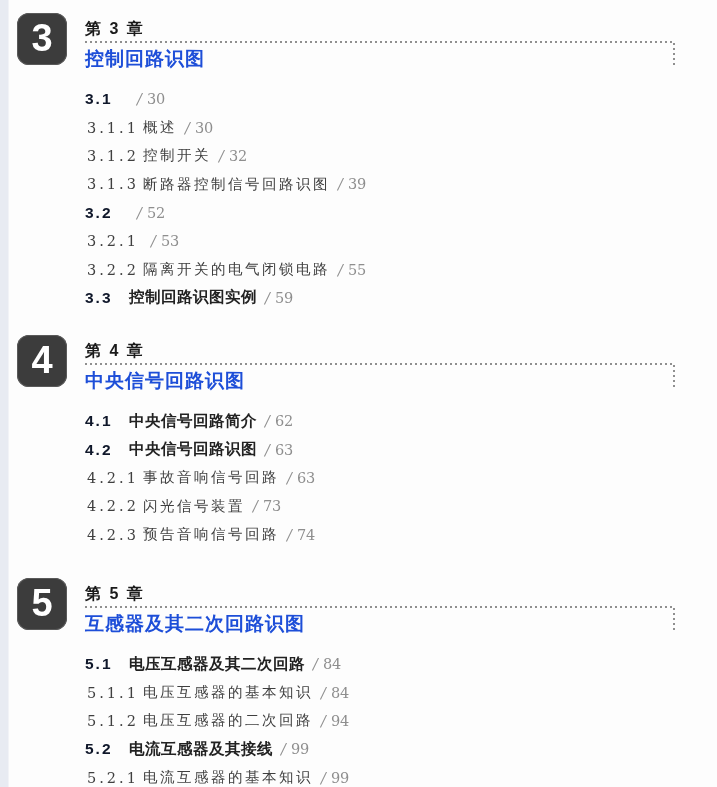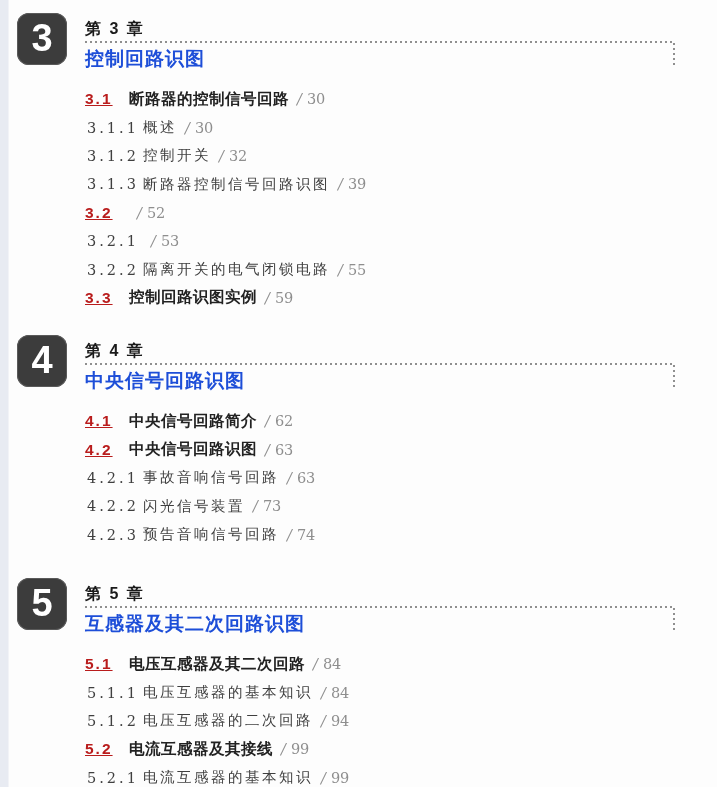--- a/index.html
+++ b/index.html
@@ -56,21 +56,21 @@
   .entry .num{flex:0 0 auto;}
   .entry .title{flex:0 0 auto;}
   .entry .sep{margin:0 5px 0 8px;}
   .sep,.pagenum{
     color:#8e8e8e;font-family:"DejaVu Serif",serif;font-size:14.5px;
   }
   .sep{font-style:italic;}
 
   .entry.section .num{
     font-family:"Liberation Sans",sans-serif;font-weight:bold;
-    font-size:15.5px;color:#b91c1c;letter-spacing:2px;width:44px;text-decoration:underline;
+    font-size:15.5px;color:#0f172a;letter-spacing:2px;width:44px;
   }
   .entry.section .title{
     font-family:"Liberation Sans",sans-serif;font-weight:bold;
     font-size:15.5px;color:#222222;letter-spacing:0.5px;
   }
 
   .entry.subsection{padding-left:2px;}
   .entry.subsection .num{
     font-family:"DejaVu Serif",serif;
     font-size:14.5px;color:#3f3f3f;letter-spacing:3px;width:56px;
@@ -91,21 +91,20 @@
       <span>3</span>
     </div>
     <div class="chapter-label">第 3 章</div>
     <div class="dotted-line">
       <div class="corner"></div>
     </div>
     <div class="chapter-title">控制回路识图</div>
     <div class="entry-list">
           <div class="entry section">
     <span class="num">3.1</span>
-    <span class="title">断路器的控制信号回路</span>
     <span class="sep">/</span>
     <span class="pagenum">30</span>
   </div>
           <div class="entry subsection">
     <span class="num">3.1.1</span>
     <span class="title">概述</span>
     <span class="sep">/</span>
     <span class="pagenum">30</span>
   </div>
           <div class="entry subsection">

